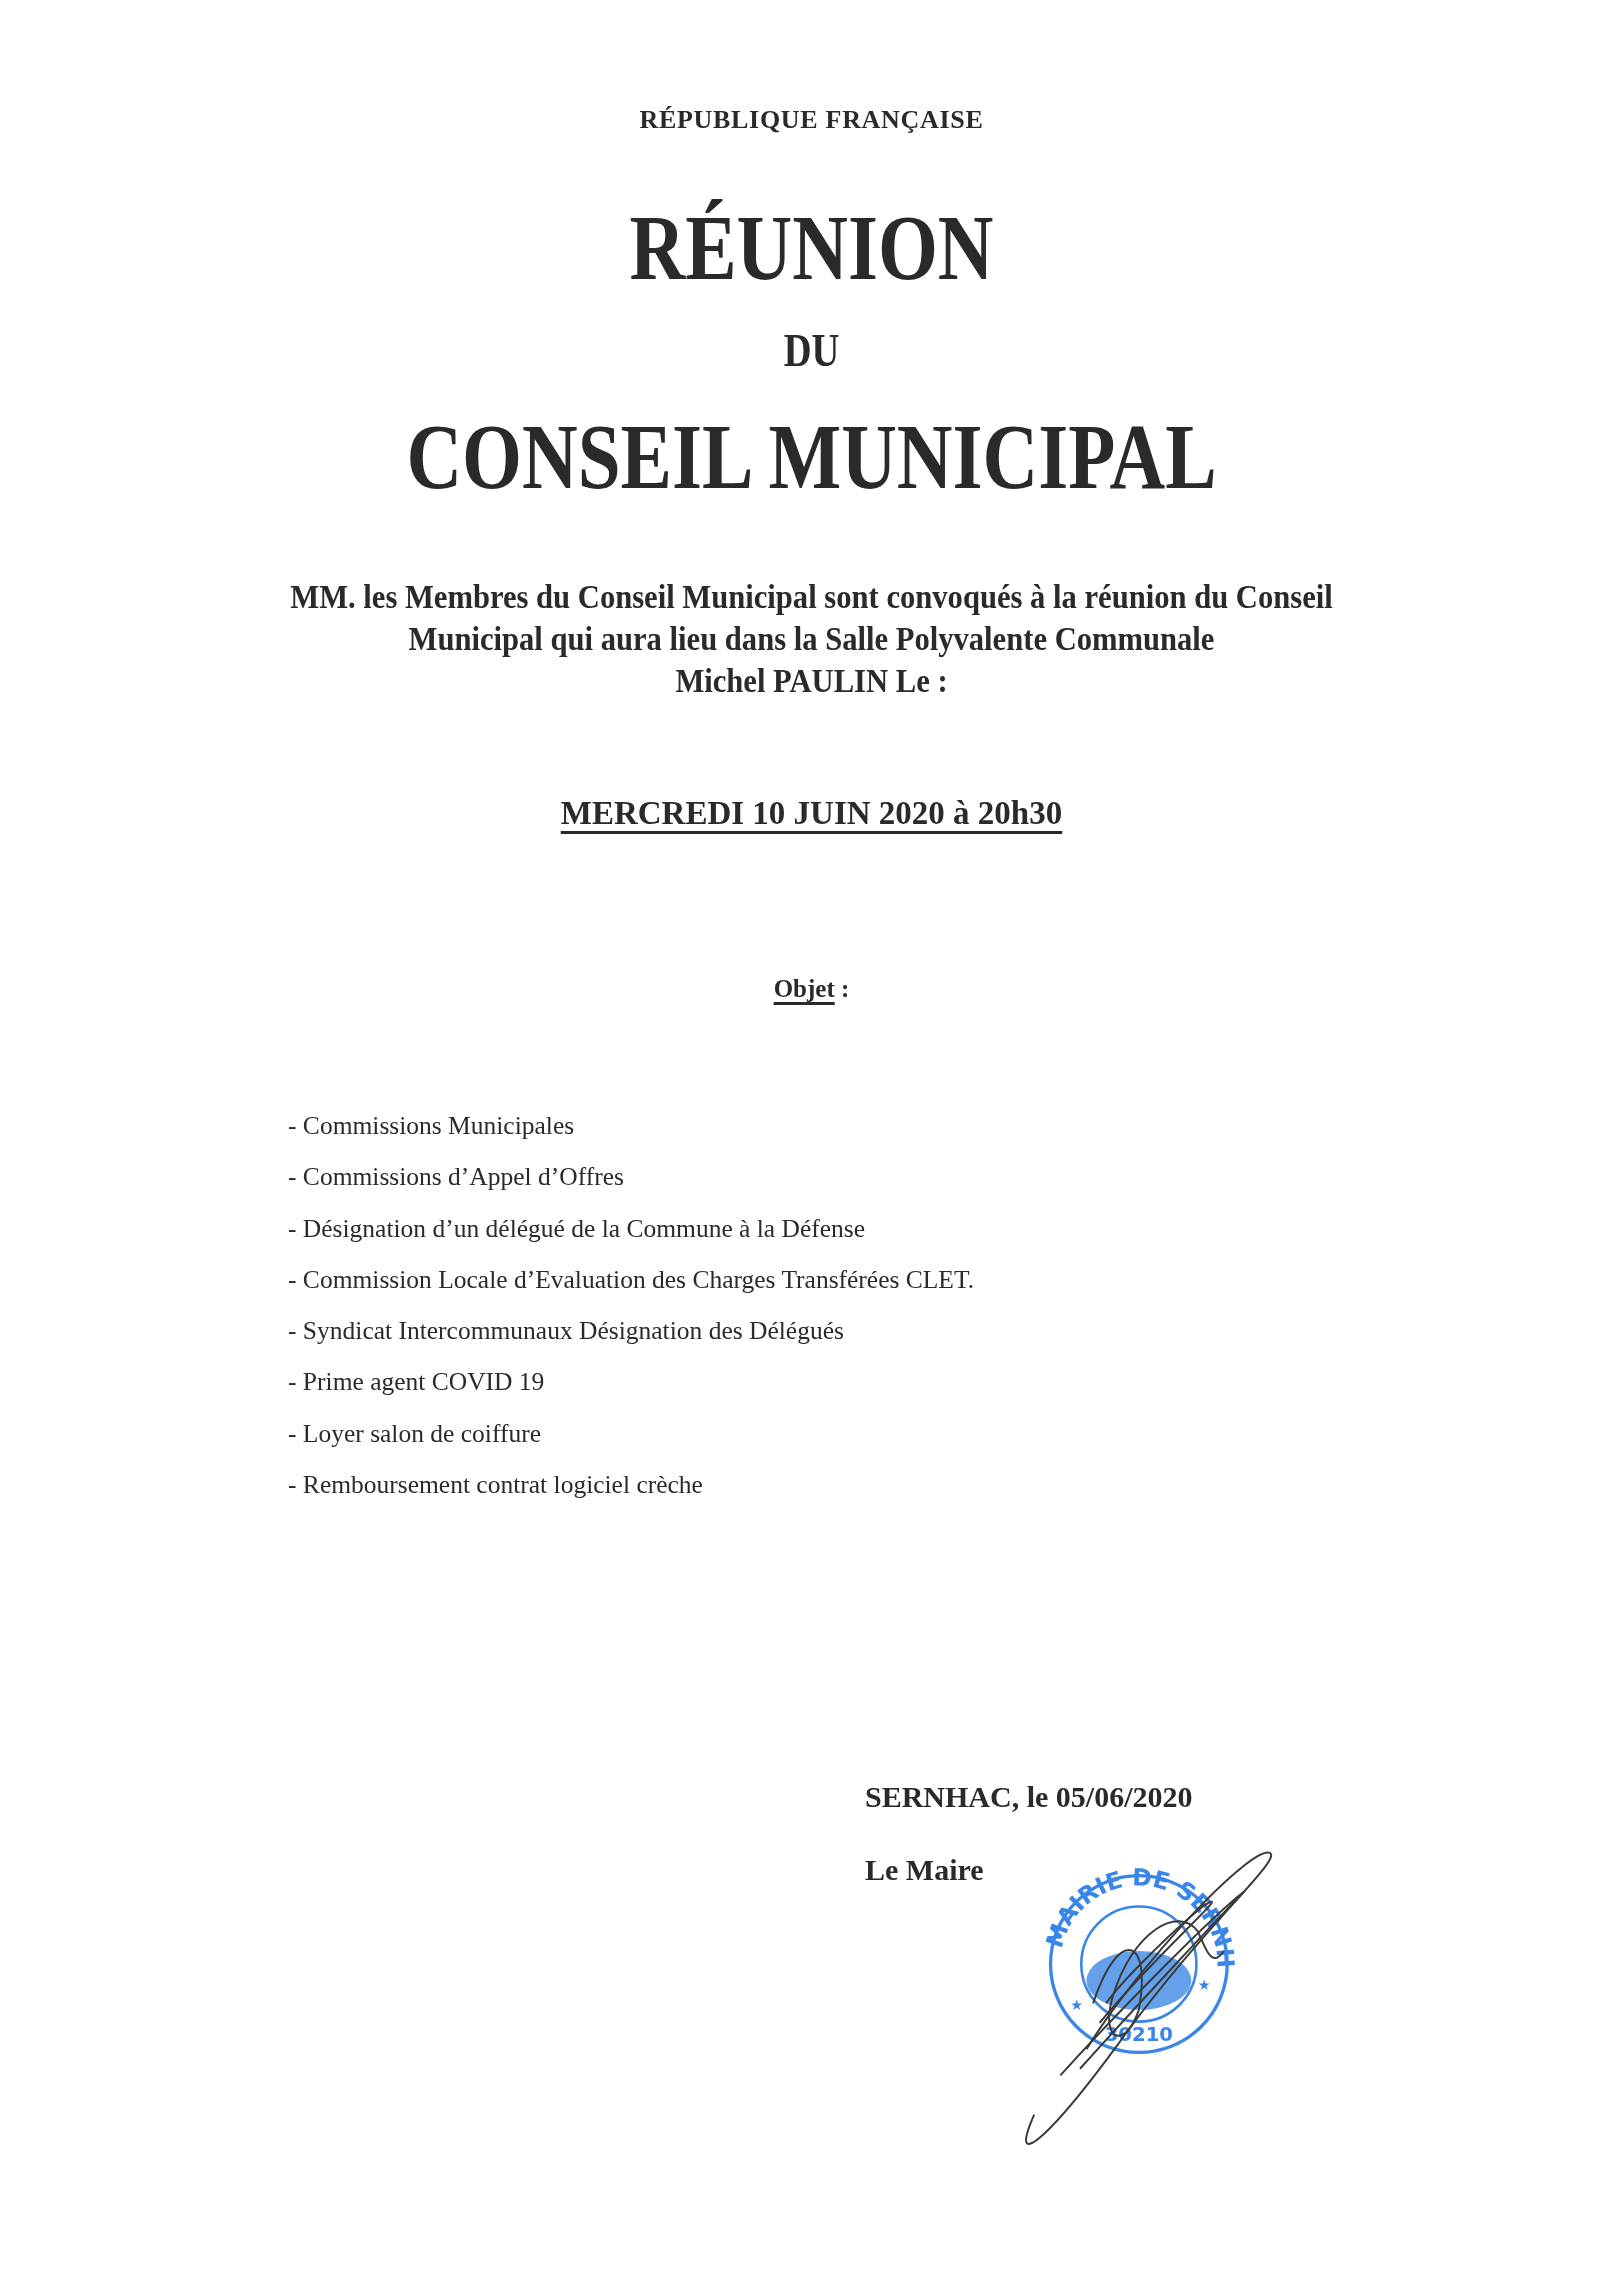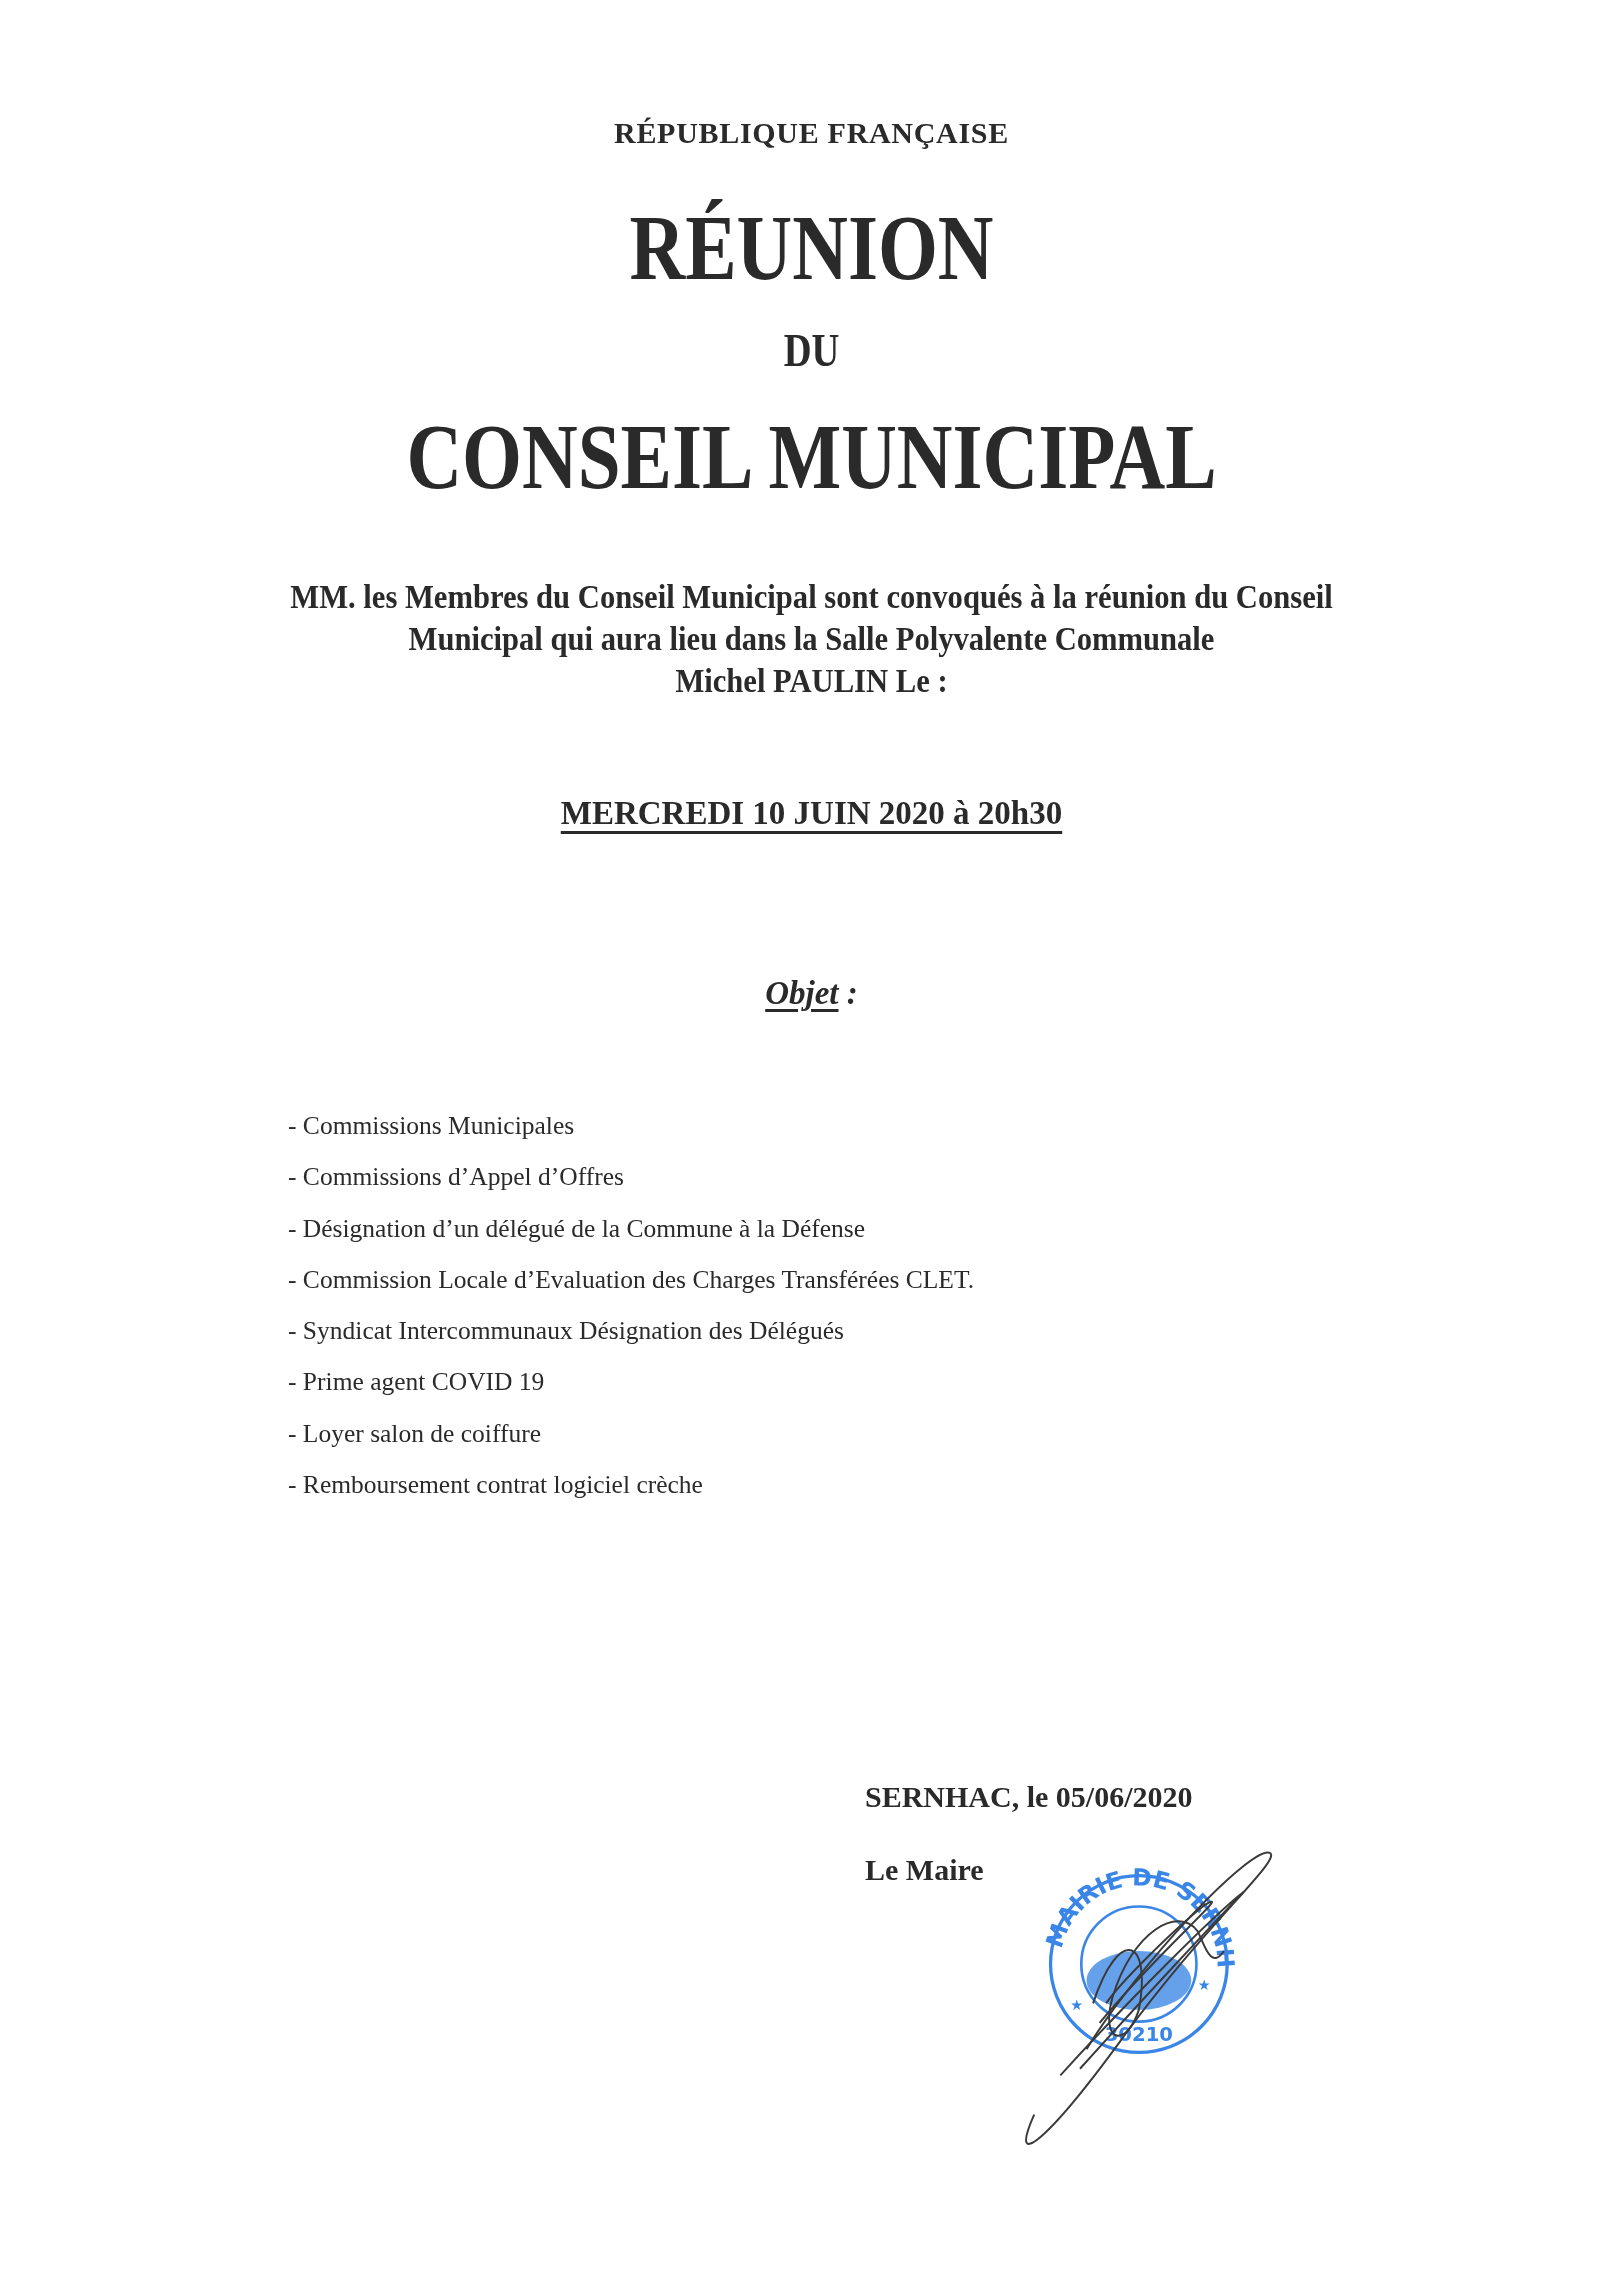--- a/index.html
+++ b/index.html
@@ -5,29 +5,29 @@
     html, body { margin: 0; padding: 0; background: #ffffff; }
     body {
       width: 1623px; height: 2295px; position: relative; overflow: hidden;
       font-family: "Liberation Serif", "DejaVu Serif", serif;
       color: #2a2a2a;
     }
     .abs { position: absolute; }
     .center { left: 0; width: 1623px; text-align: center; }
     .bold { font-weight: bold; }
 
-    #republique { top: 116px; font-size: 30px; letter-spacing: 0.7px; }
+    #republique { top: 105px; font-size: 26px; letter-spacing: 0.7px; }
     #reunion { top: 200px; font-size: 94px; line-height: 1; transform: scaleX(0.82); }
     #du { top: 327px; font-size: 47px; line-height: 1; transform: scaleX(0.82); }
     #conseil { top: 409px; font-size: 94px; line-height: 1; transform: scaleX(0.82); }
 
     #intro { top: 576px; font-size: 34px; line-height: 42px; transform: scaleX(0.9); }
     #meeting-date { top: 795px; font-size: 33px; font-family: Liberation Serif, serif; }
     #meeting-date span { text-decoration: underline; text-decoration-thickness: 3.3px; text-underline-offset: 6.5px; }
-    #objet { top: 975px; font-size: 33px; font-style: italic; }
+    #objet { top: 975px; font-size: 25px; }
     #objet .u { text-decoration: underline; text-decoration-thickness: 2.6px; text-underline-offset: 5.2px; }
 
     #agenda {
       left: 288px; top: 1109px; width: 1217px; margin: 0; padding: 0; list-style: none;
       font-size: 25.5px; font-weight: normal; line-height: 33px;
     }
     #agenda li { margin-bottom: 18.3px; transform-origin: left; }
 
     #place-date { left: 865px; top: 1744px; font-size: 30px; font-weight: bold; margin-top: 36px; }
     #signatory { left: 865px; top: 1833px; font-size: 30px; font-weight: bold; margin-top: 20px; }

